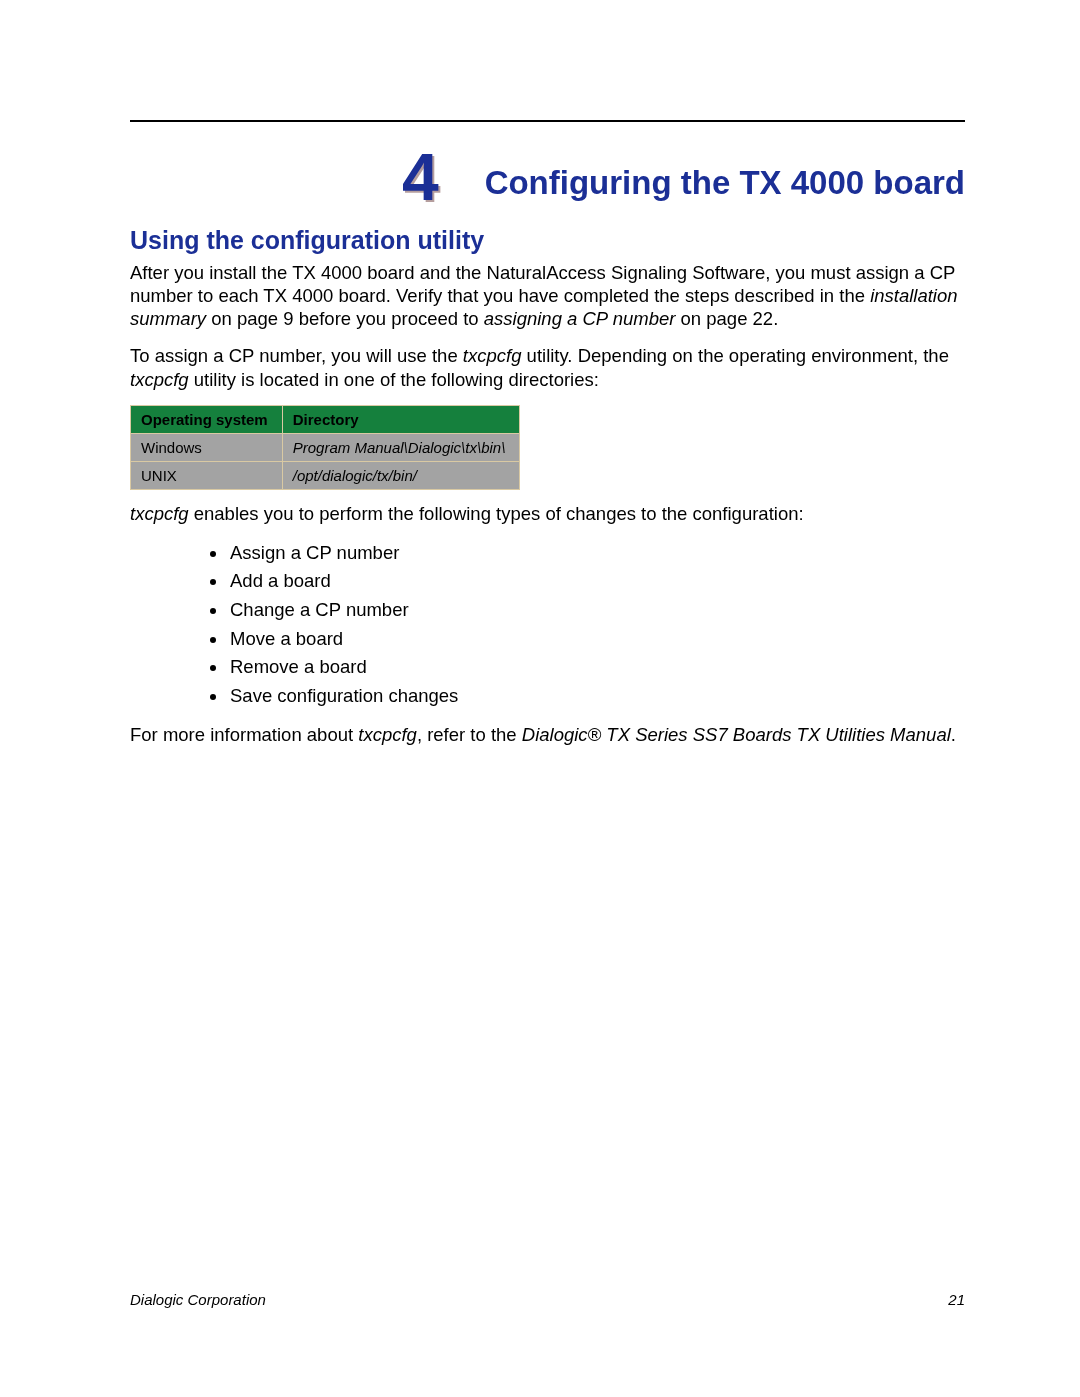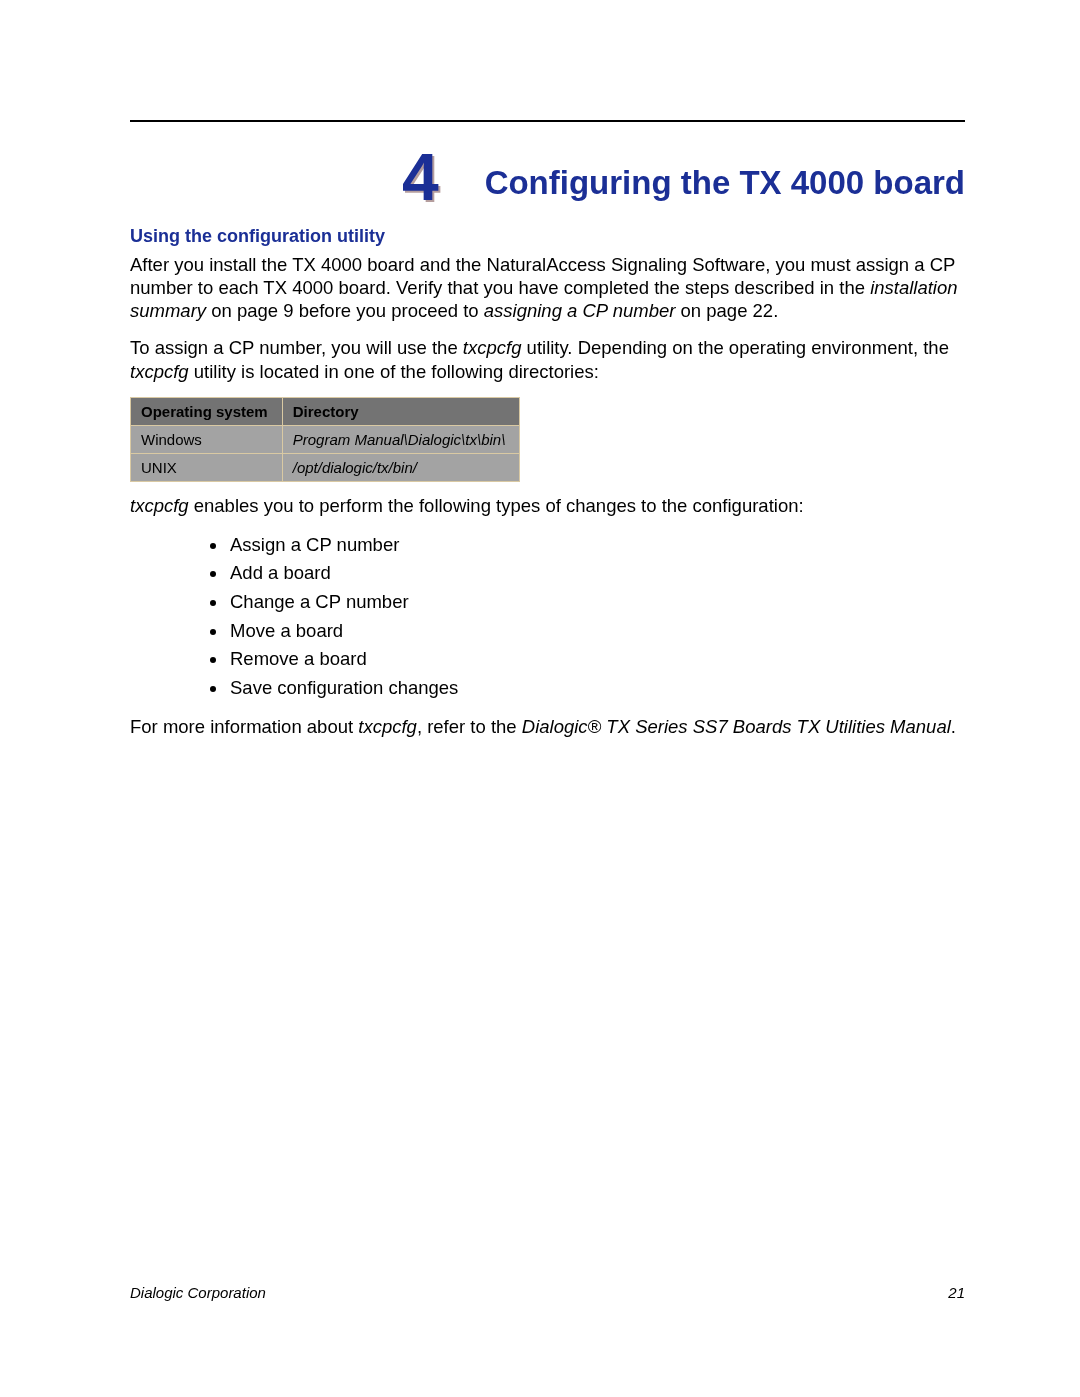--- a/index.html
+++ b/index.html
@@ -45,37 +45,37 @@
     font-family: Verdana, Geneva, sans-serif;
     font-weight: 700;
     font-size: 33px;
     color: #1b2f96;
     line-height: 1.1;
     margin-top: 20px;
   }
   .section-heading {
     font-family: Verdana, Geneva, sans-serif;
     font-weight: 700;
-    font-size: 18px;
+    font-size: 25px;
     color: #1b2f96;
     margin: 14px 0 6px 0;
   }
   .body-text {
     font-size: 18.5px;
     line-height: 1.25;
     margin: 6px 0 14px 0;
   }
   .italic { font-style: italic; }
   .dir-table {
     border-collapse: collapse;
     margin: 4px 0 12px 0;
     font-size: 15px;
   }
   .dir-table th {
-    background: #737373;
+    background: #15803d;
     font-weight: 700;
     text-align: left;
     padding: 5px 14px 5px 10px;
     border: 1px solid #d9c9a3;
     font-style: normal;
   }
   .dir-table td {
     padding: 5px 14px 5px 10px;
     border: 1px solid #d9c9a3;
     background: #a3a3a3;
@@ -89,21 +89,21 @@
   }
   ul.changes li {
     list-style-type: disc;
     padding-left: 2px;
     margin-left: 40px;
   }
   .footer {
     position: absolute;
     left: 130px;
     right: 115px;
-    bottom: 96px;
+    bottom: 89px;
     display: flex;
     justify-content: space-between;
     font-size: 15px;
     font-style: italic;
   }
 </style>
 </head>
 <body>
 
 <div class="page">

